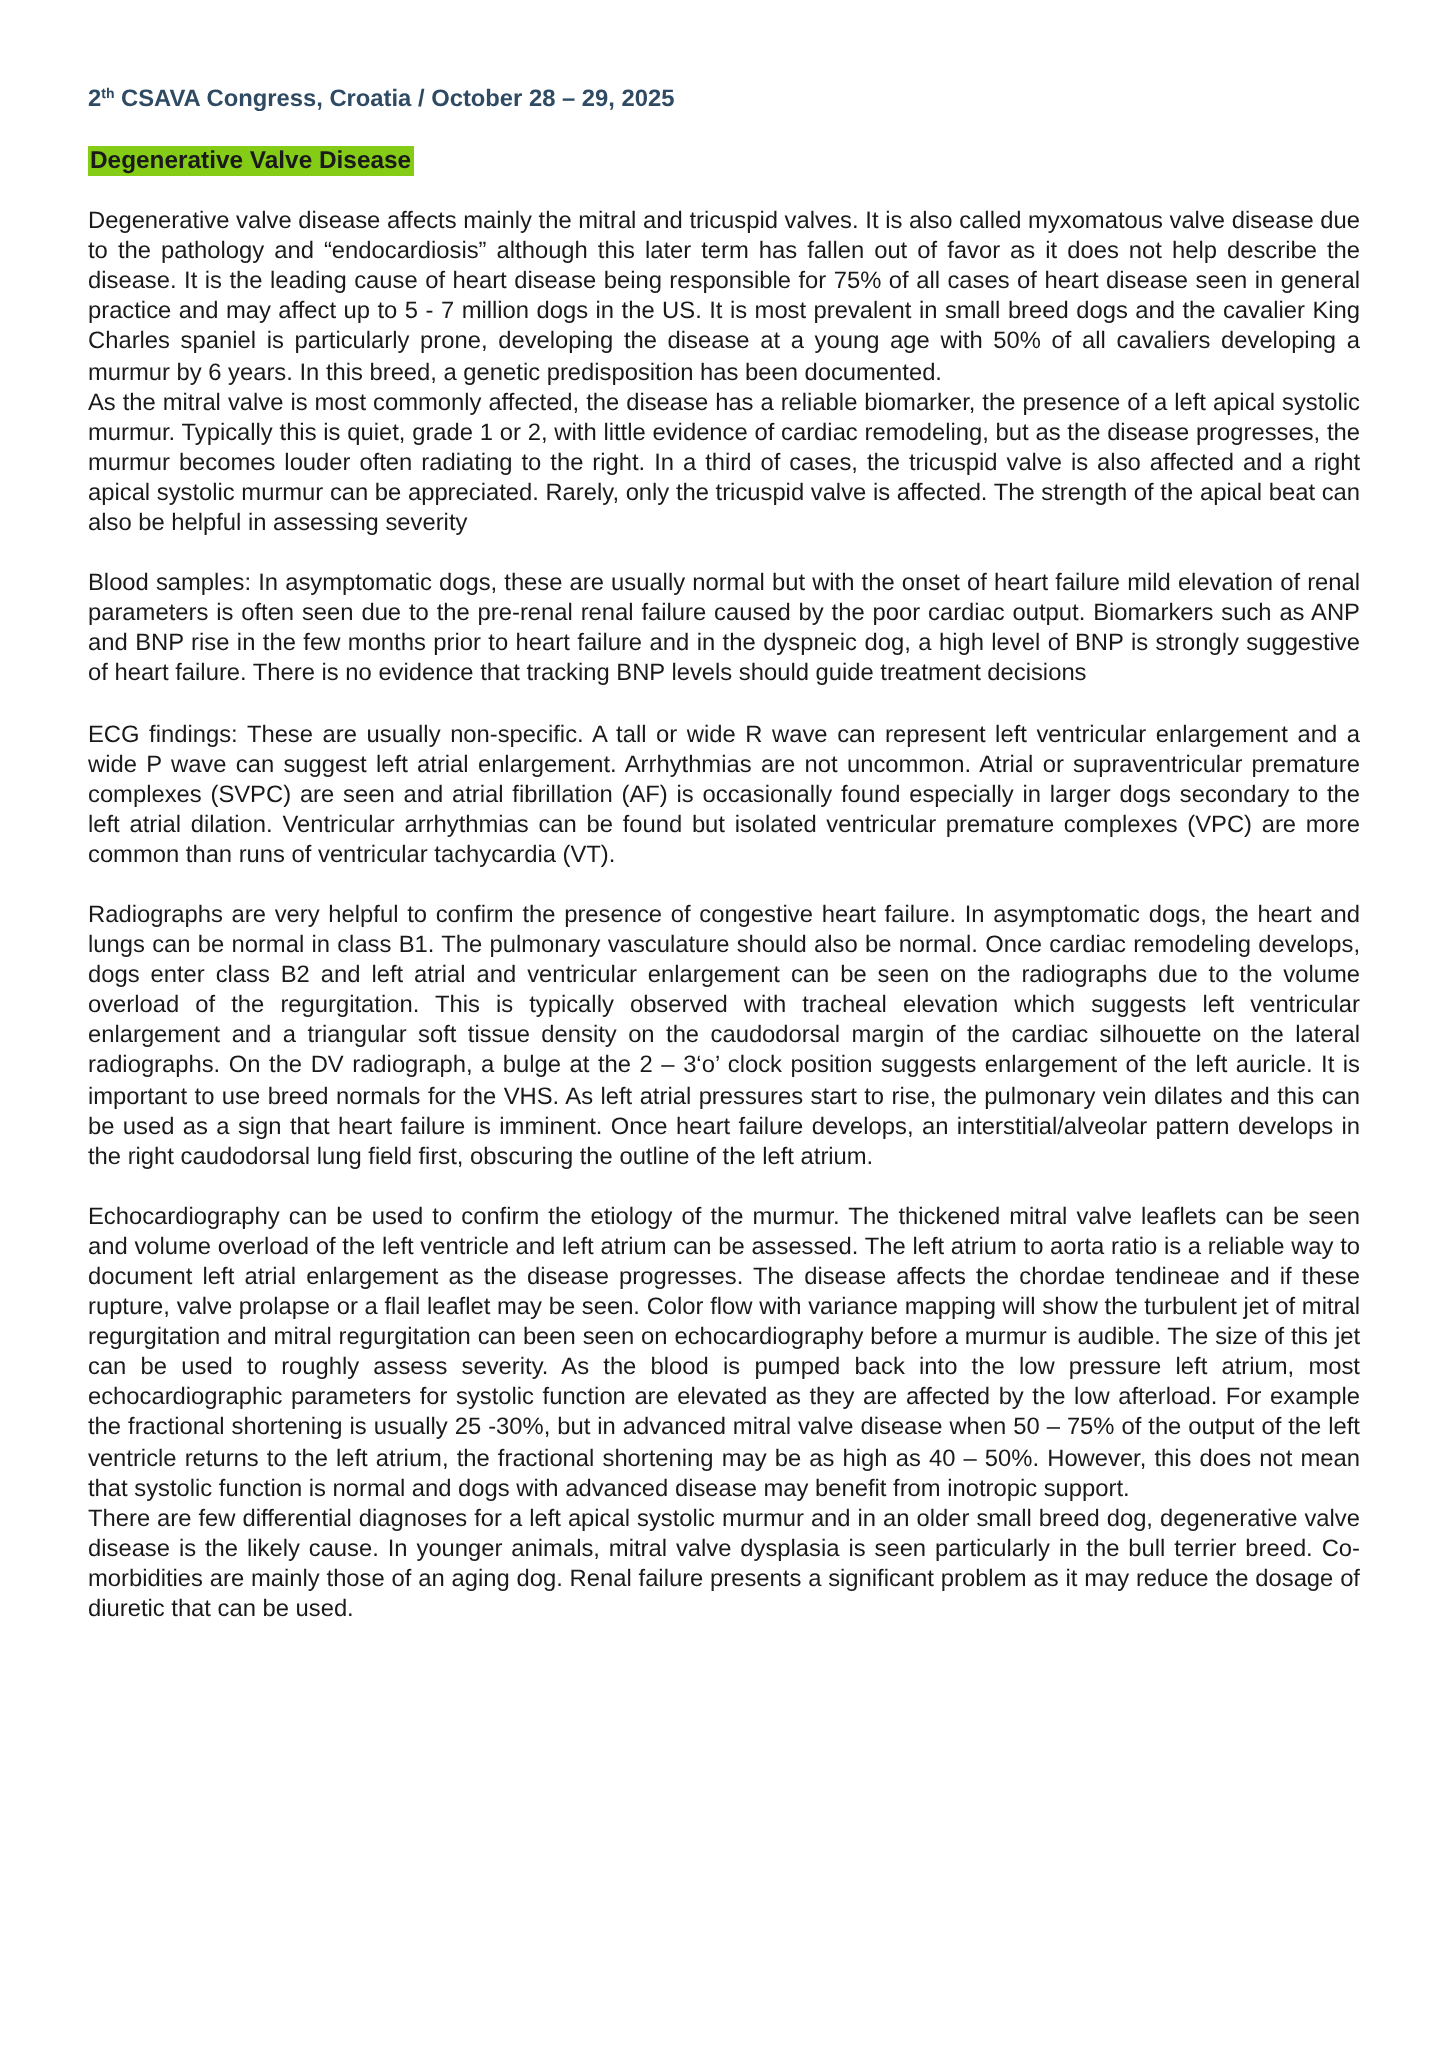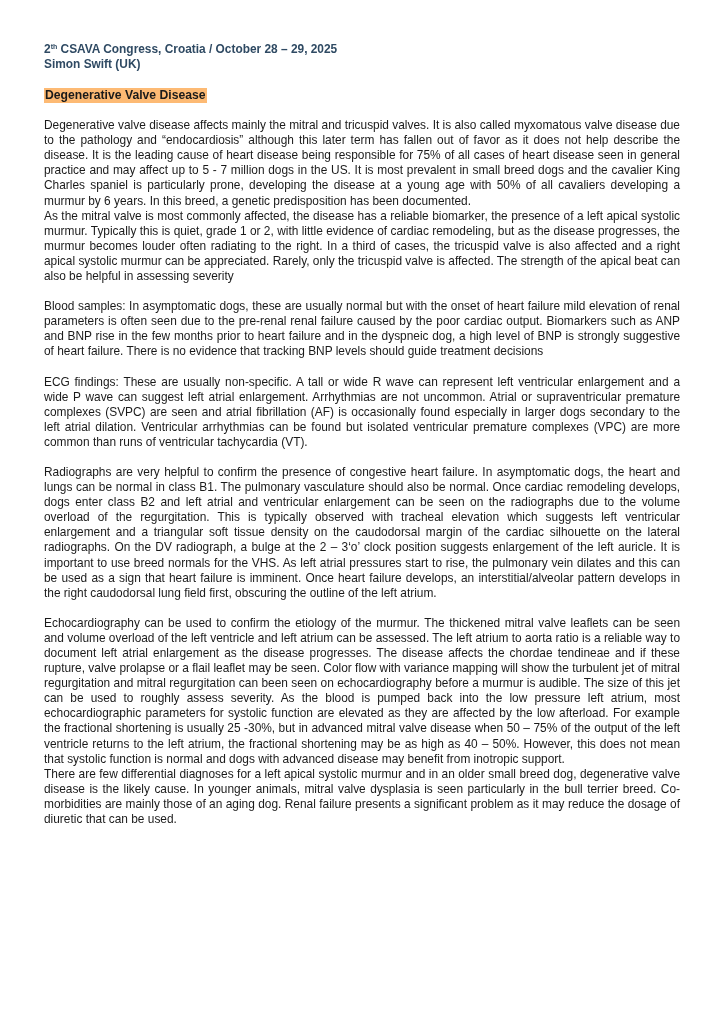--- a/index.html
+++ b/index.html
@@ -33,21 +33,21 @@
       font-size: 7px;
       line-height: 0;
       vertical-align: 4px;
     }
     .title-wrap {
       margin-top: 16px;
       margin-bottom: 15px;
     }
     .title {
       display: inline-block;
-      background: #fdba74;
+      background: #84cc16;
       font-weight: bold;
       font-size: 12.2px;
       color: #1a1a1a;
       padding: 0 1px;
       line-height: 15px;
     }
     p {
       margin: 0;
       text-align: justify;
     }
@@ -58,21 +58,20 @@
       font-weight: normal;
     }
   </style>
 </head>
 <body>
 
 <div class="page">
 
   <div class="header">
     <div><span>2</span><sup>th</sup><span> CSAVA Congress, Croatia / October 28 – 29, 2025</span></div>
-    <div>Simon Swift (UK)</div>
   </div>
 
   <div class="title-wrap">
     <span class="title">Degenerative Valve Disease</span>
   </div>
 
   <div>
     <p>Degenerative valve disease affects mainly the mitral and tricuspid valves.  It is also called myxomatous valve disease due to the pathology and “endocardiosis” although this later term has fallen out of favor as it does not help describe the disease. It is the leading cause of heart disease being responsible for 75% of all cases of heart disease seen in general practice and may affect up to 5 - 7 million dogs in the US.  It is most prevalent in small breed dogs and the cavalier King Charles spaniel is particularly prone, developing the disease at a young age with 50% of all cavaliers developing a murmur by 6 years.  In this breed, a genetic predisposition has been documented.</p>
     <p>As the mitral valve is most commonly affected, the disease has a reliable biomarker, the presence of a left apical systolic murmur.  Typically this is quiet, grade 1 or 2, with little evidence of cardiac remodeling, but as the disease progresses, the murmur becomes louder often radiating to the right. In a third of cases, the tricuspid valve is also affected and a right apical systolic murmur can be appreciated.  Rarely, only the tricuspid valve is affected.  The strength of the apical beat can also be helpful in assessing severity</p>
   </div>

